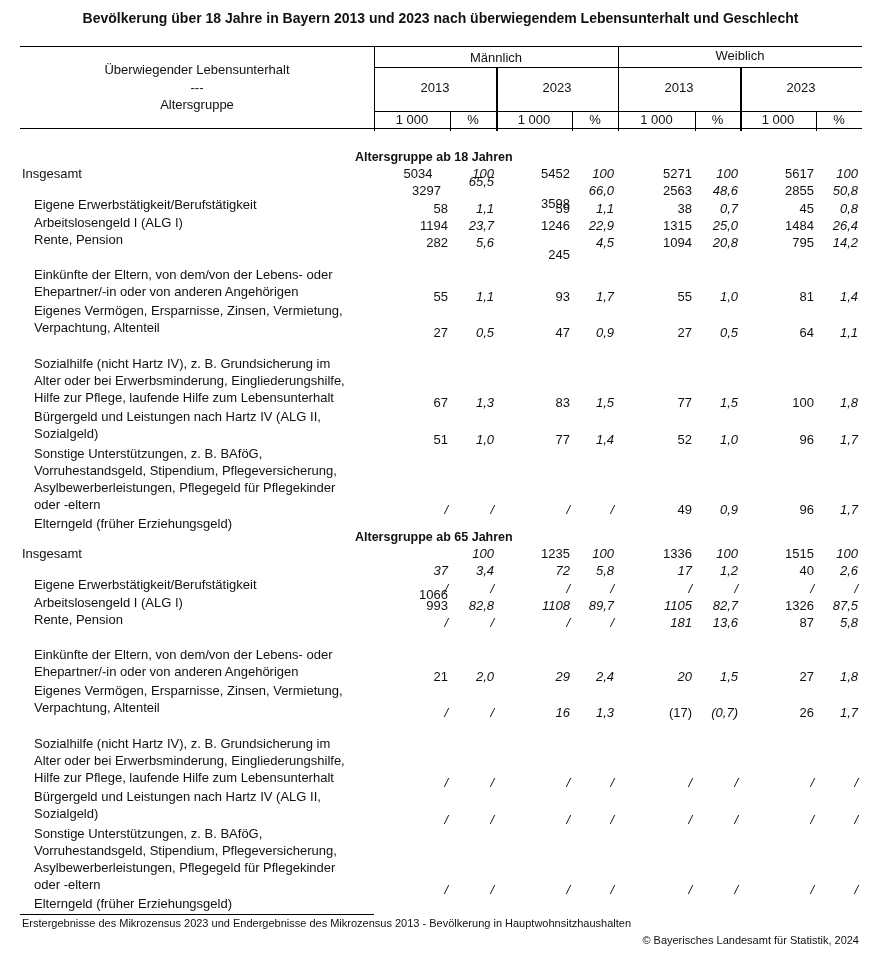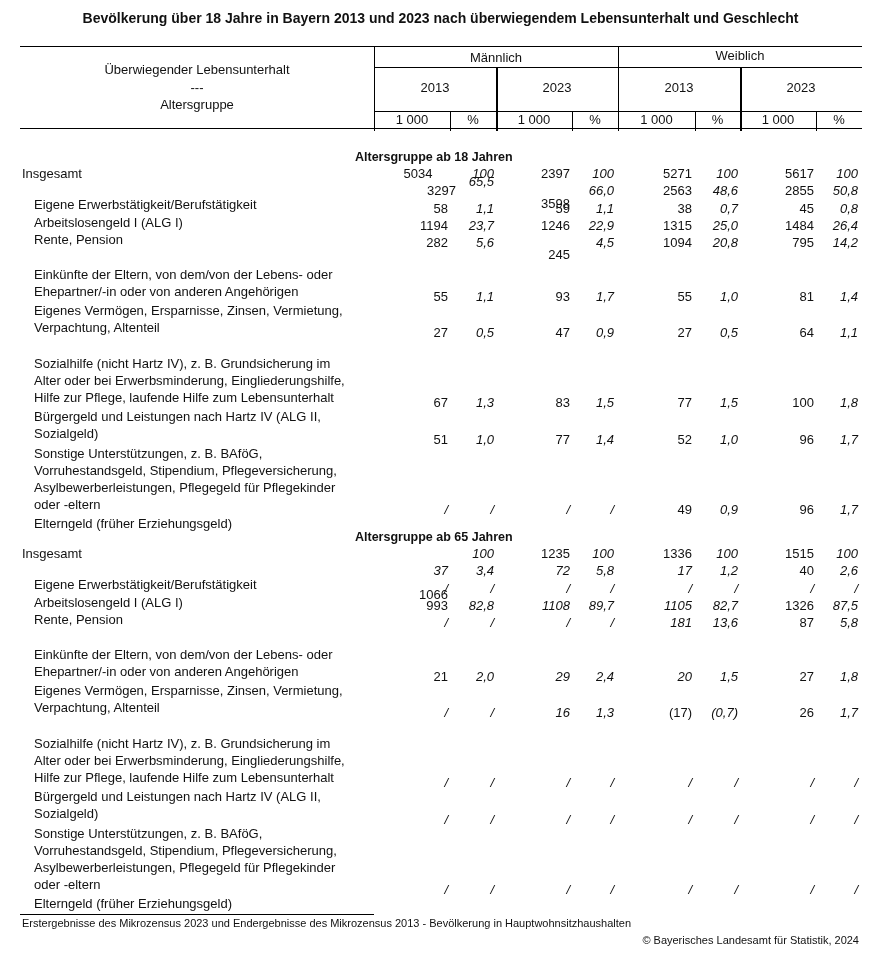--- a/index.html
+++ b/index.html
@@ -60,28 +60,28 @@
 <div class="htxt" style="left:618px; width:77px; top:112px;">1 000</div>
 <div class="htxt" style="left:695px; width:45px; top:112px;">%</div>
 <div class="htxt" style="left:740px; width:76px; top:112px;">1 000</div>
 <div class="htxt" style="left:816px; width:46px; top:112px;">%</div>
 
 <div id="body-rows">
     <div class="section-title" style="left: 355px; top: 150px;">Altersgruppe ab 18 Jahren</div>
     <div class="lbl top" style="top: 165px;">Insgesamt</div>
     <div class="val" style="top: 165px; left: 388px; width: 60px; text-align: center;">5034</div>
     <div class="val it" style="top: 165px; left: 434px; width: 60px;">100</div>
-    <div class="val" style="top: 165px; left: 510px; width: 60px;">2397</div>
+    <div class="val" style="top: 165px; left: 510px; width: 60px;">5452</div>
     <div class="val it" style="top: 165px; left: 554px; width: 60px;">100</div>
     <div class="val" style="top: 165px; left: 632px; width: 60px;">5271</div>
     <div class="val it" style="top: 165px; left: 678px; width: 60px;">100</div>
     <div class="val" style="top: 165px; left: 754px; width: 60px;">5617</div>
     <div class="val it" style="top: 165px; left: 798px; width: 60px;">100</div>
     <div class="lbl sub" style="top: 182.3px;">Eigene Erwerbstätigkeit/Berufstätigkeit</div>
-    <div class="val" style="top: 182.3px; left: 396px; width: 60px; text-align: right;">3297</div>
+    <div class="val" style="top: 182.3px; left: 381px; width: 60px; text-align: right;">3297</div>
     <div class="val it" style="top: 173px; left: 434px; width: 60px;">65,5</div>
     <div class="val" style="top: 182.3px; left: 510px; width: 60px; margin-top: 13px;">3598</div>
     <div class="val it" style="top: 182.3px; left: 554px; width: 60px;">66,0</div>
     <div class="val" style="top: 182.3px; left: 632px; width: 60px;">2563</div>
     <div class="val it" style="top: 182.3px; left: 678px; width: 60px;">48,6</div>
     <div class="val" style="top: 182.3px; left: 754px; width: 60px;">2855</div>
     <div class="val it" style="top: 182.3px; left: 798px; width: 60px;">50,8</div>
     <div class="lbl sub" style="top: 199.6px;">Arbeitslosengeld I (ALG I)</div>
     <div class="val" style="top: 199.6px; left: 388px; width: 60px;">58</div>
     <div class="val it" style="top: 199.6px; left: 434px; width: 60px;">1,1</div>

